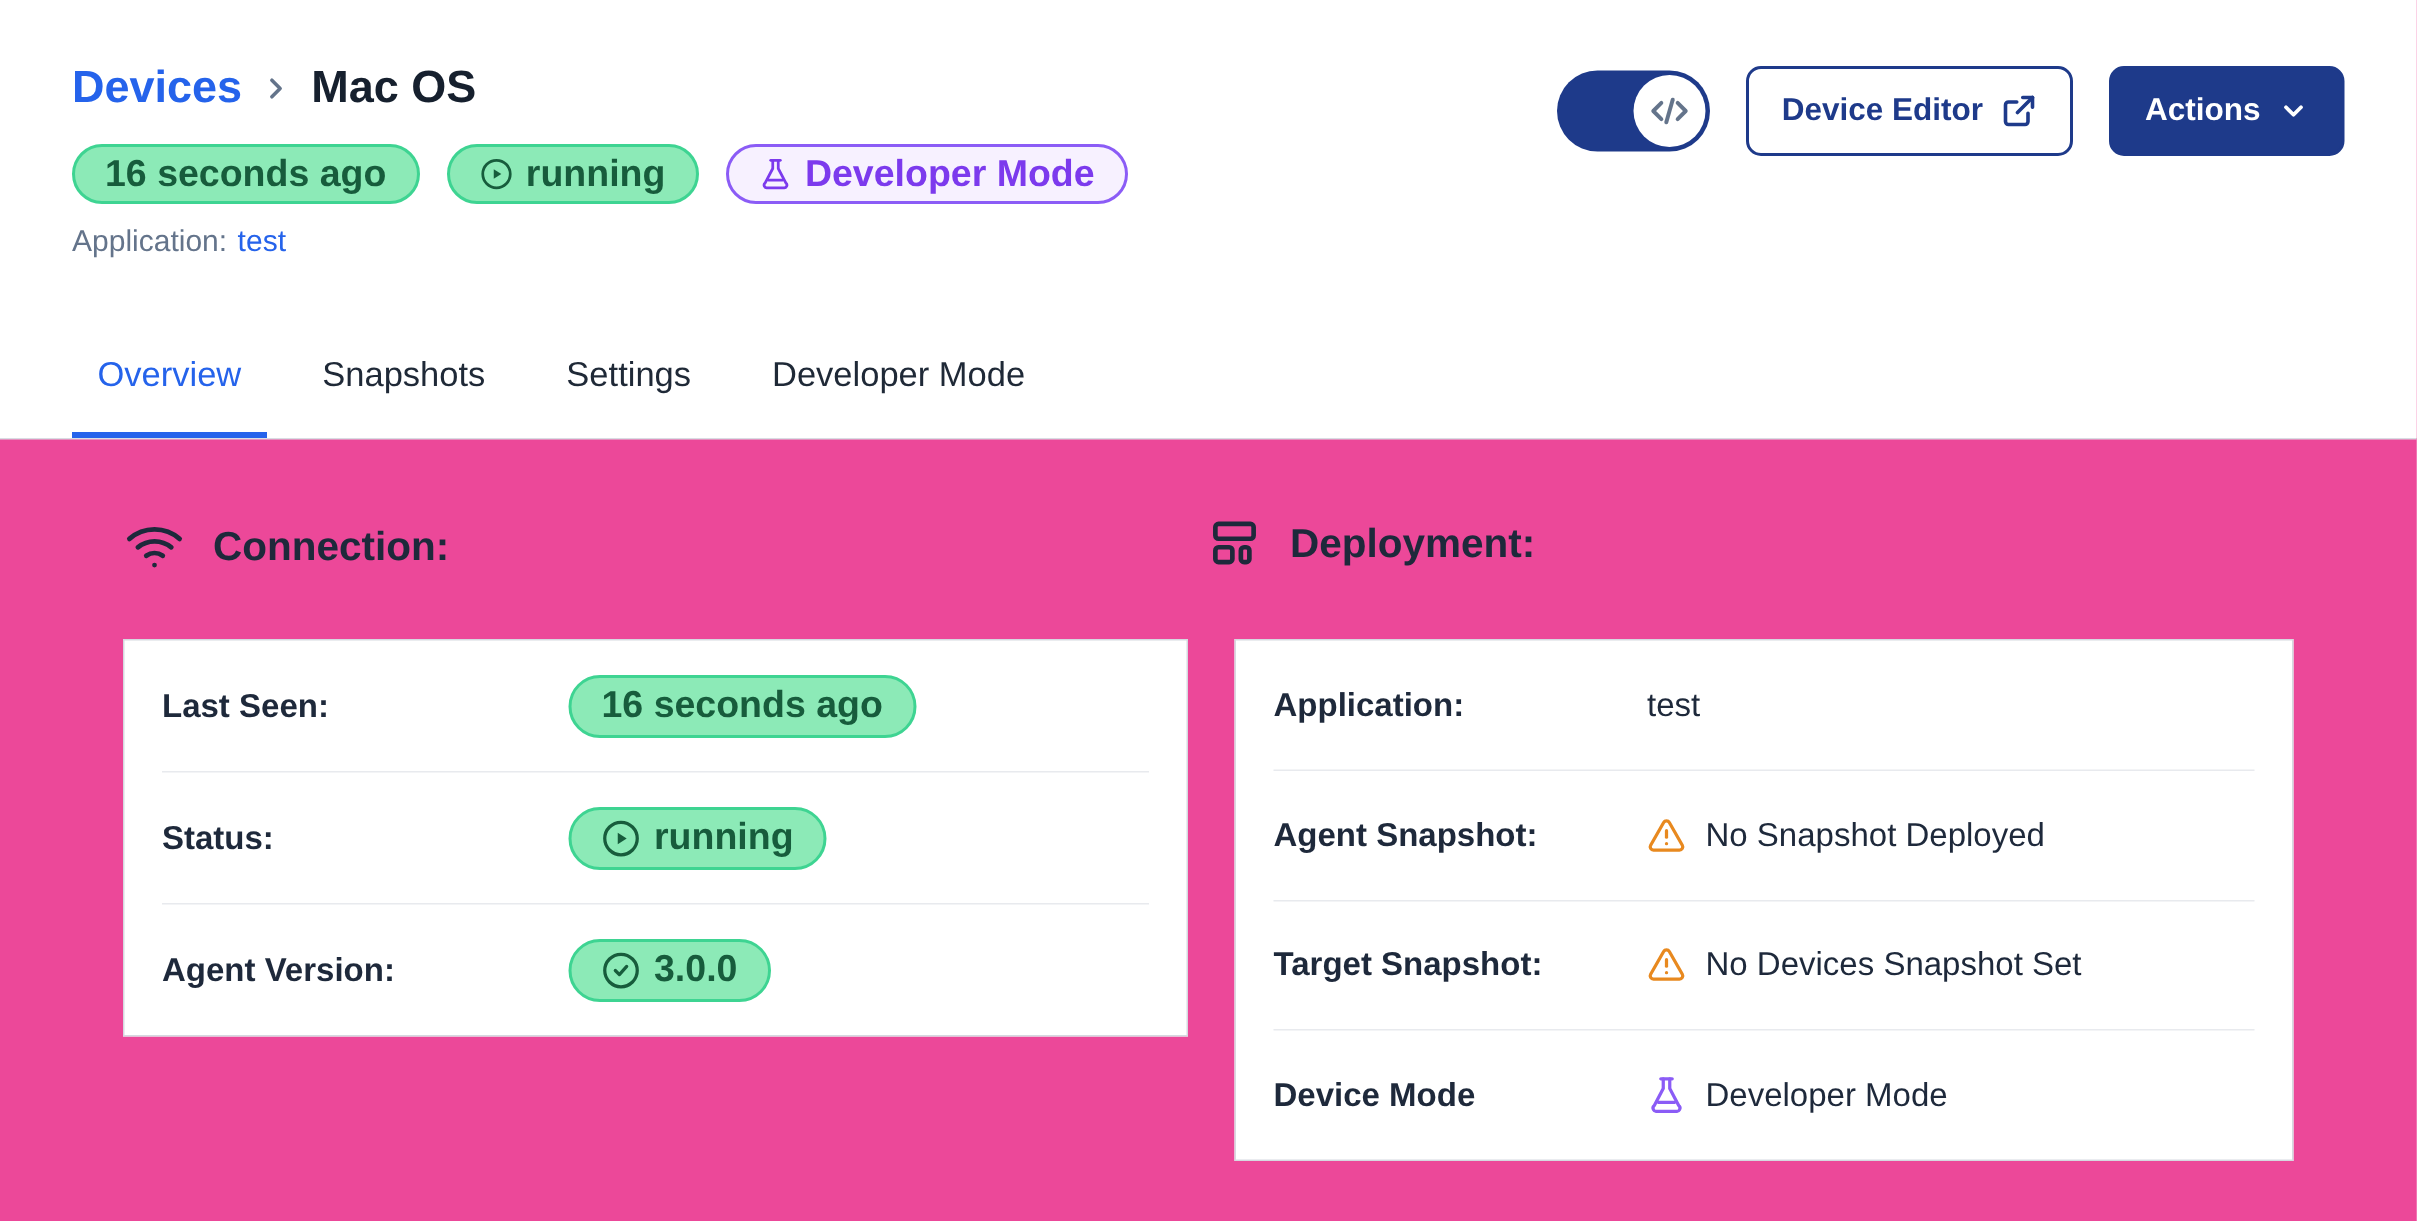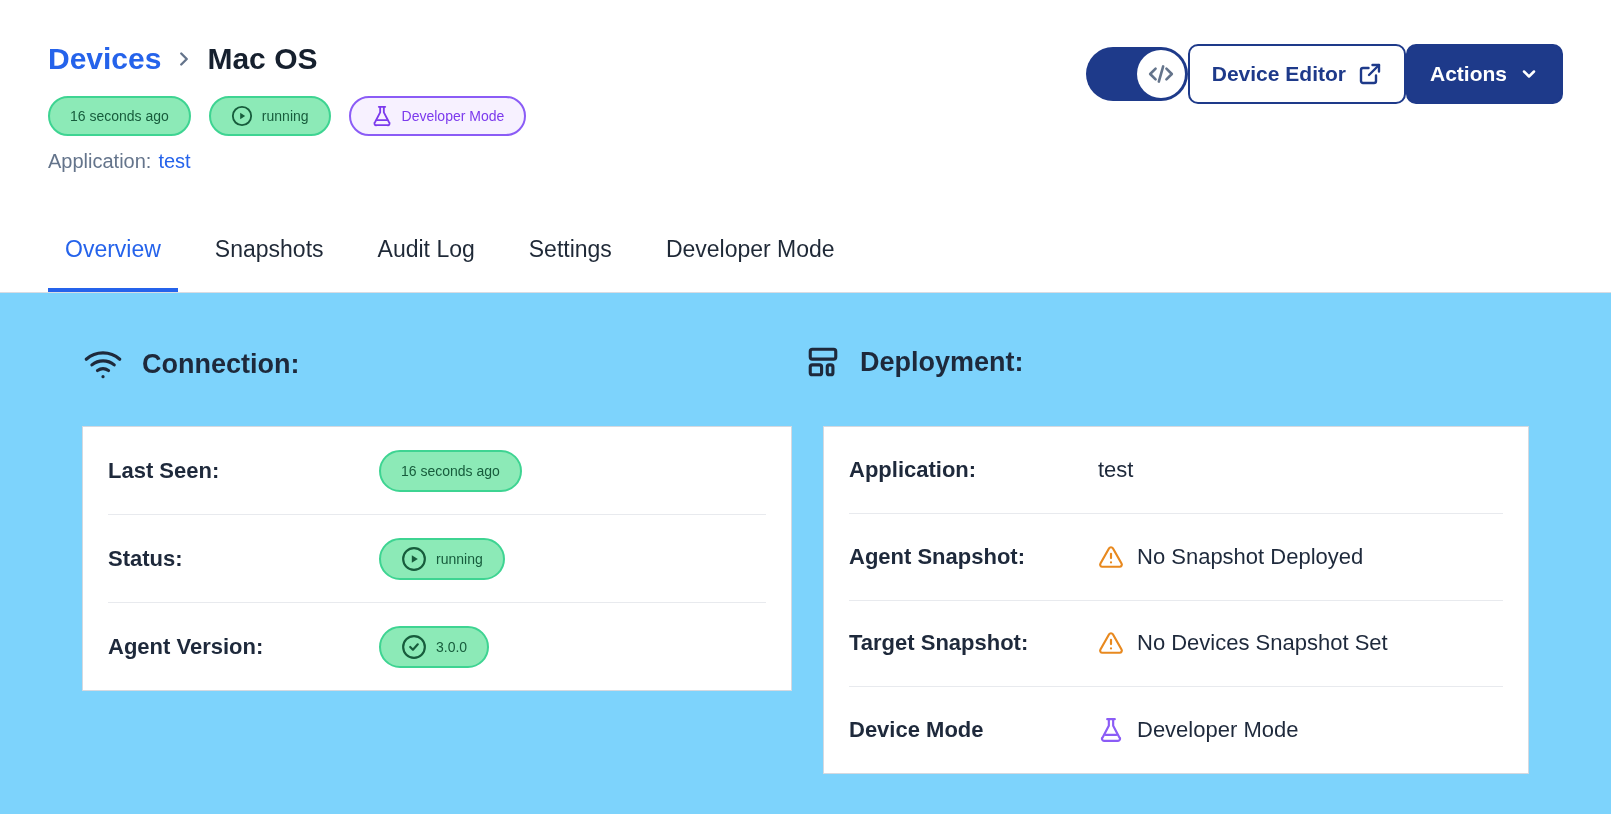--- a/index.html
+++ b/index.html
@@ -11,48 +11,48 @@
   
   .header { position:absolute; top:0; left:0; width:1611px; height:292px; background:#fff;padding-left:12px; }
   .breadcrumb { position:absolute; left:48px; top:42px; display:flex; align-items:center; gap:12px; font-size:30px; font-weight:700; }
   .crumb-parent { color:#2563eb; cursor:pointer; }
   .crumb-sep { color:#64748b; display:flex; align-items:center; }
   .crumb-sep svg { width:22px; height:22px; }
   .crumb-current { color:#16202e; }
 
   .badge-row { position:absolute; left:48px; top:96px; display:flex; align-items:center; gap:18px; }
   .badge { height:40px; border-radius:21px; display:inline-flex; align-items:center; gap:9px;
-           padding:0 20px; font-size:14px; font-weight:400; border:2px solid; white-space:nowrap; }
+           padding:0 20px; font-size:25px; font-weight:700; border:2px solid; white-space:nowrap; }
   .badge.green  { background:#8ceab7; border-color:#3ed492; color:#175c3c; }
   .badge.purple { background:#f7f1ff; border-color:#8b5cf6; color:#7c3aed; }
   .badge svg { width:22px; height:22px; flex:none; }
 
   .app-line { position:absolute; left:48px; top:150px; font-size:20px; color:#64748b; }
   .app-line .app-value { color:#2563eb; margin-left:7px; cursor:pointer; }
 
-  .toolbar { position:absolute; top:44px; right:48px; display:flex; align-items:center; gap:0; }
+  .toolbar { position:absolute; top:44px; right:48px; display:flex; align-items:center; gap:24px; }
   .toggle { width:102px; height:54px; border-radius:27px; background:#1e3a8a; position:relative; cursor:pointer; flex:none; }
   .toggle-knob { position:absolute; right:3px; top:3px; width:48px; height:48px; border-radius:50%;
                  background:#fff; display:flex; align-items:center; justify-content:center; color:#64748b; }
   .toggle-knob svg { width:26px; height:26px; }
   .btn { height:60px; border-radius:10px; display:flex; align-items:center; gap:12px;
          font-size:21px; font-weight:700; padding:0 22px; cursor:pointer; }
   .btn-outline { background:#fff; border:2px solid #1e3a8a; color:#1e3a8a; }
   .btn-solid   { background:#1e3a8a; border:2px solid #1e3a8a; color:#fff; }
   .btn svg { width:24px; height:24px; }
   .btn-solid svg { width:20px; height:20px; }
 
   .tabs { position:absolute; left:48px; bottom:0; display:flex; gap:20px; }
   .tab { height:82px; padding:0 17px; display:flex; align-items:center; font-size:23px;
          color:#1f2937; cursor:pointer; border-bottom:4px solid transparent; }
   .tab.active { color:#2563eb; border-bottom-color:#2563eb; font-weight:400; }
 
   
   .content { position:absolute; top:292px; left:0; width:1611px; height:522px;
-             background:#7dd3fc; border-top:1px solid #d9dce3; }
+             background:#ec4899; border-top:1px solid #d9dce3; }
   .section-title { position:absolute; display:flex; align-items:center; gap:20px;
                    font-size:27px; font-weight:700; color:#1e293b; }
   .section-title svg { width:38px; height:38px; }
   #dep-title svg { width:34px; height:34px; }
   #conn-title { left:84px; top:52px; }
   #dep-title  { left:806px; top:52px; }
 
   .card { position:absolute; background:#fff; border:1px solid #d5d9e0; display:flex; flex-direction:column; }
   #conn-card { left:82px;  top:133px; width:710px; height:265px;justify-content:flex-end; }
   #dep-card  { left:823px; top:133px; width:706px; height:348px; }
@@ -130,21 +130,20 @@
       <span>Actions</span>
       <svg viewBox="0 0 24 24" fill="none" stroke="currentColor" stroke-width="3" stroke-linecap="round" stroke-linejoin="round">
           <polyline points="6 9 12 15 18 9"></polyline>
         </svg>
     </button>
   </div>
 
   <div class="tabs">
     <div class="tab active">Overview</div>
     <div class="tab">Snapshots</div>
-    <div class="tab">Audit Log</div>
     <div class="tab">Settings</div>
     <div class="tab">Developer Mode</div>
   </div>
 </div>
 
 <div class="content">
 
   <div class="section-title" id="conn-title">
     <svg viewBox="0 0 24 24" fill="none" stroke="currentColor" stroke-width="2" stroke-linecap="round" stroke-linejoin="round">
         <path d="M1.42 9a16 16 0 0 1 21.16 0"></path>

